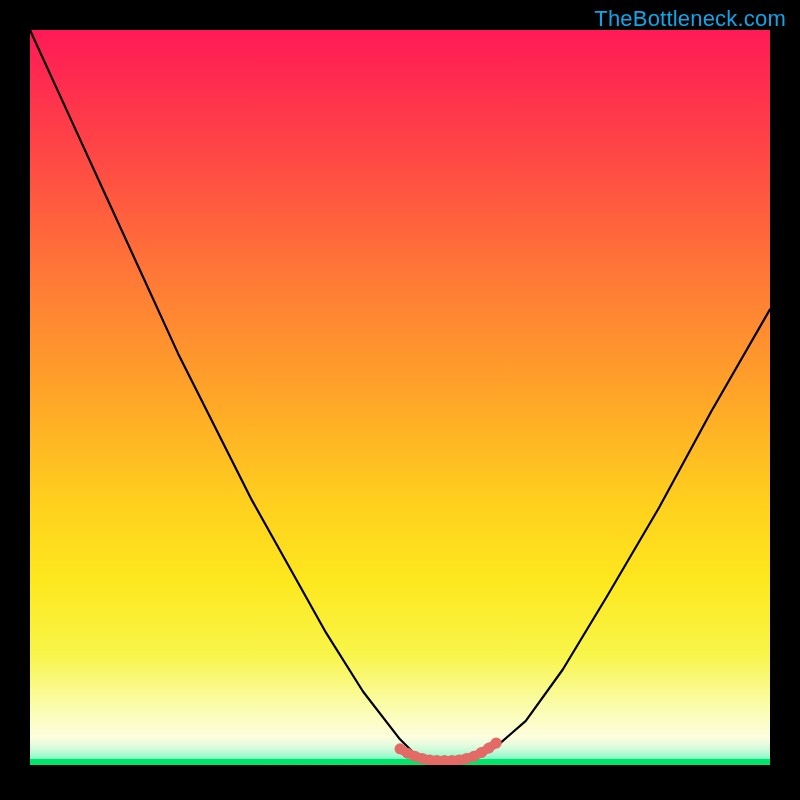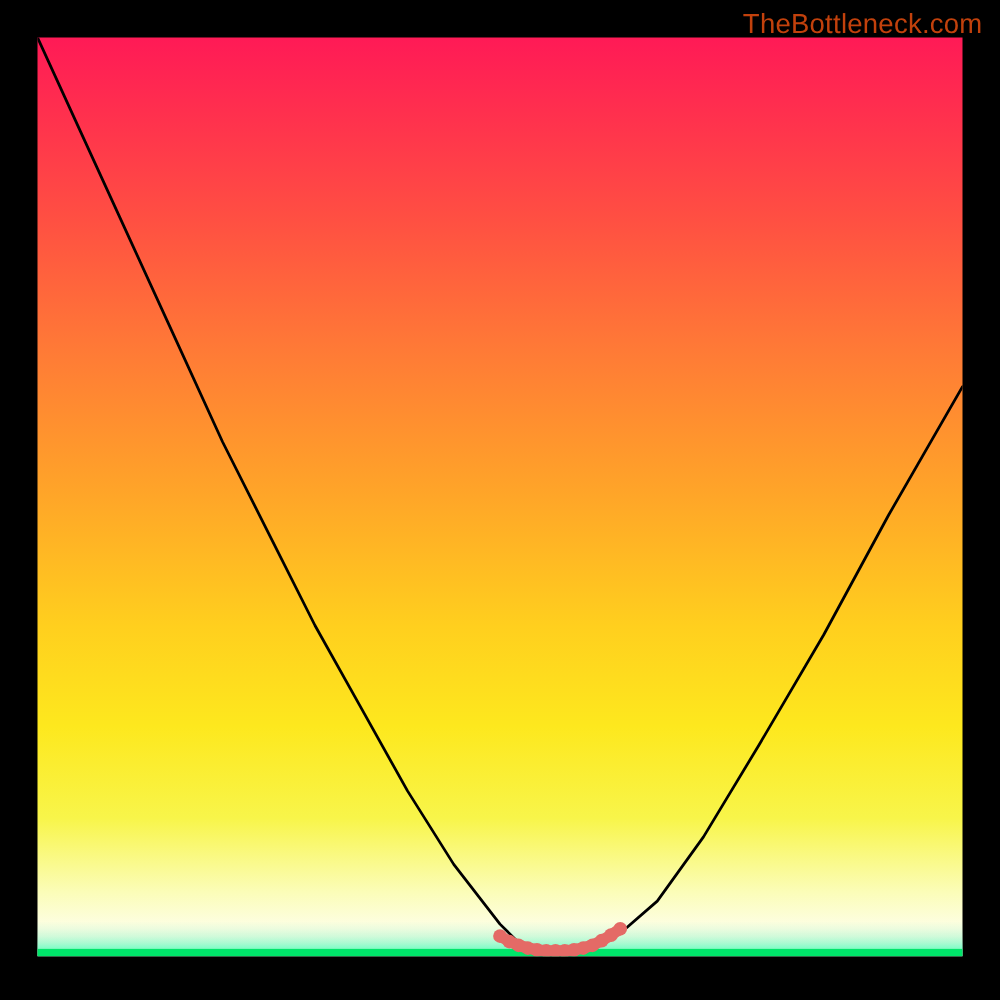--- a/index.html
+++ b/index.html
@@ -14,21 +14,21 @@
   .frame {
     position: relative;
     width: 800px;
     height: 800px;
     background: #000;
   }
   .watermark {
     position: absolute;
     top: 6px;
     right: 14px;
-    color: #c2410c;
+    color: #0ea5e9;
     font-size: 22px;
     font-weight: 500;
     letter-spacing: 0.2px;
     z-index: 3;
   }
   .plot-outer {
     position: absolute;
     left: 30px;
     top: 30px;
     width: 740px;

